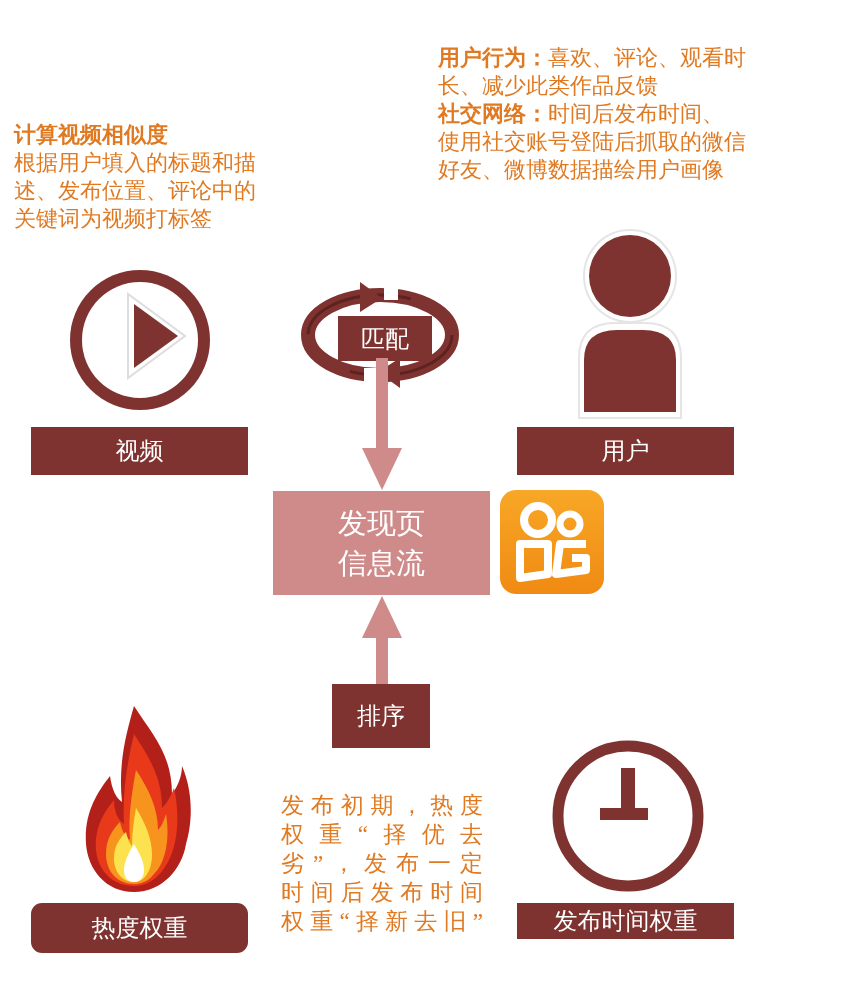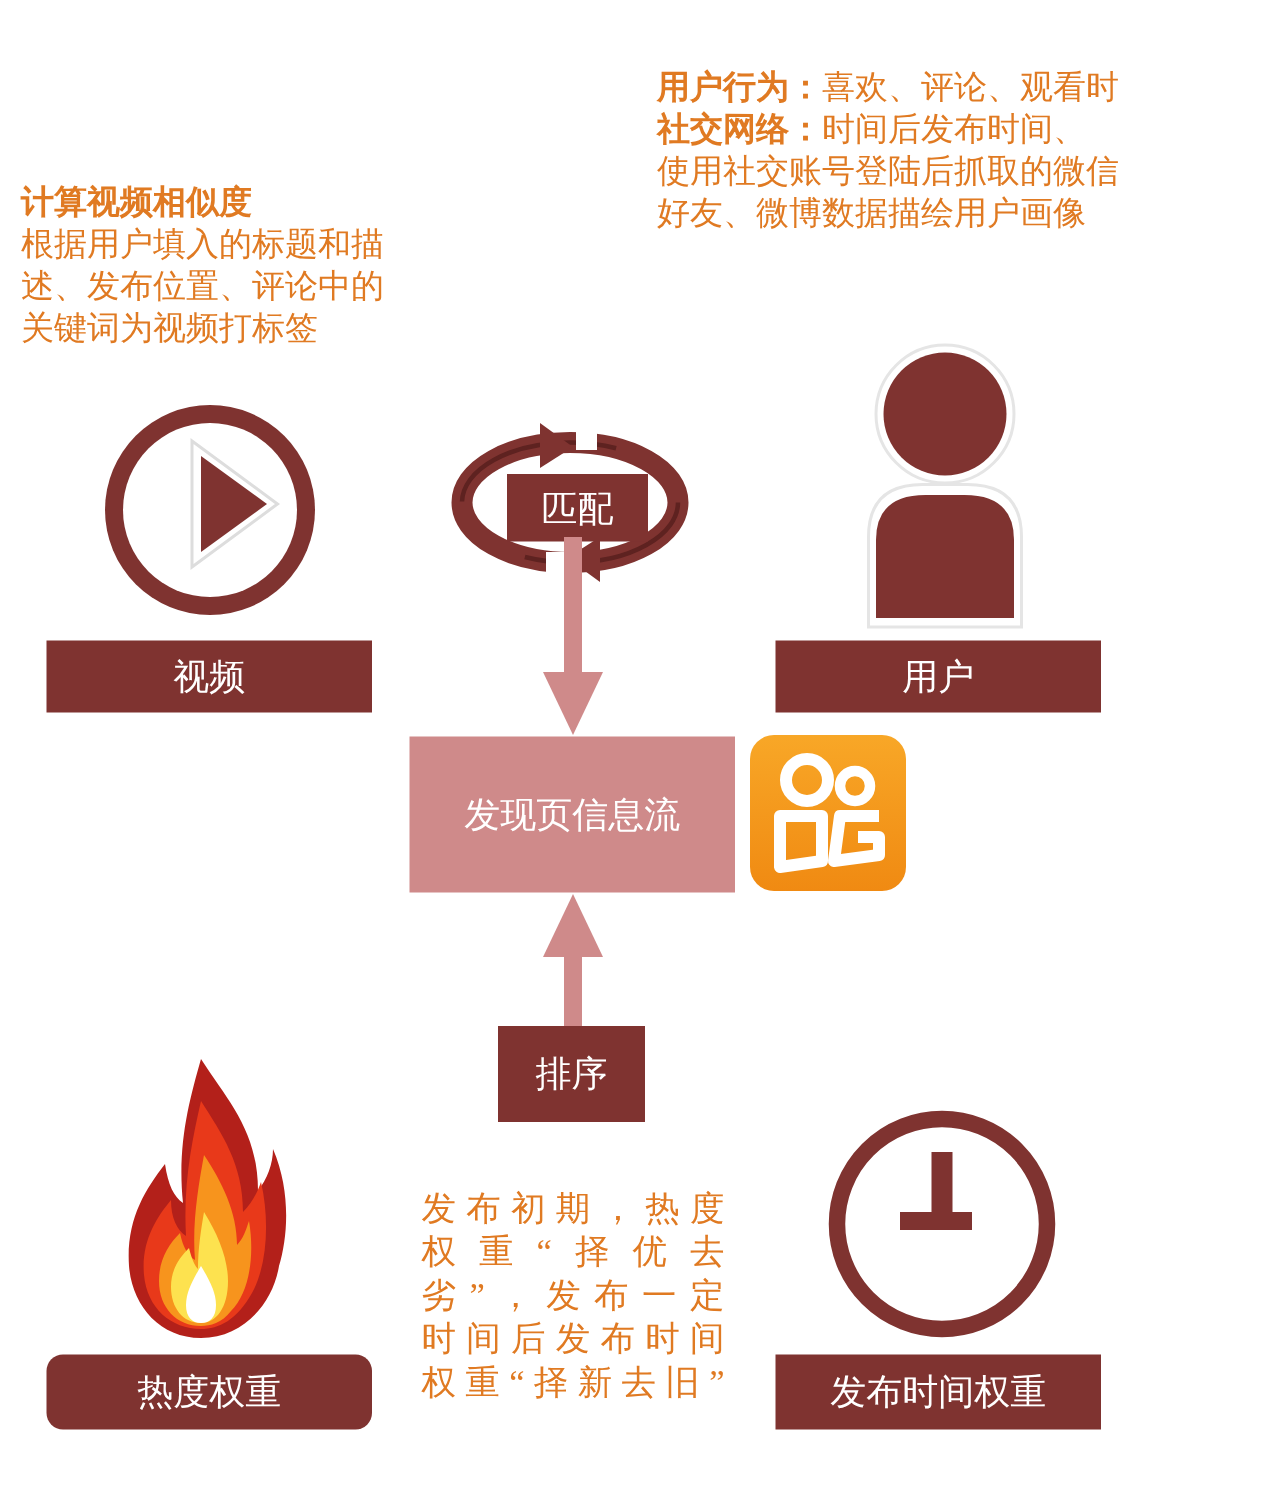--- a/index.html
+++ b/index.html
@@ -5,39 +5,40 @@
     html, body { margin: 0; padding: 0; background: #ffffff; }
     body { width: 852px; height: 991px; position: relative; overflow: hidden;
            font-family: "DejaVu Sans", "Liberation Sans", sans-serif; }
     .abs { position: absolute; font-family: Liberation Serif, serif; }
     .orange-text { color: #e07a22; font-size: 22px; line-height: 28px; }
     .orange-text b { font-weight: bold; }
     .label-box { position: absolute; background: #7f3330; color: #ffffff;
                  display: flex; align-items: center; justify-content: center;
                  font-size: 24px; }
     .center-box { position: absolute; background: #cf8a8a; color: #ffffff;
-                  display: flex; flex-direction: row; align-items: center; justify-content: center;
-                  font-size: 24px; line-height: 40px; }
+                  display: flex; flex-direction: column; align-items: center; justify-content: center;
+                  font-size: 29px; line-height: 40px; }
     .justify-lines span { display: block; text-align: justify; text-align-last: justify; }
     svg { display: block; }
   </style>
 </head>
 <body>
 
 <div class="abs orange-text" style="left:14px; top:76px; width:310px;margin-top:45px;">
   <div style="font-weight:bold;">计算视频相似度</div>
   <div>根据用户填入的标题和描</div>
   <div>述、发布位置、评论中的</div>
   <div>关键词为视频打标签</div>
 </div>
 
 <div class="abs orange-text" style="left:438px; top:44px; width:410px;">
   <div>
     <b>用户行为：</b><span>喜欢、评论、观看时</span>
   </div>
+  <div>长、减少此类作品反馈</div>
   <div>
     <b>社交网络：</b><span>时间后发布时间、</span>
   </div>
   <div>使用社交账号登陆后抓取的微信</div>
   <div>好友、微博数据描绘用户画像</div>
 </div>
 
 <div class="abs" style="left:60px; top:270px; width:160px; height:145px;">
   <svg width="160" height="145" viewBox="0 0 160 145">
     <circle cx="80" cy="70" r="70" fill="#7f3330"></circle>
@@ -125,13 +126,13 @@
   <span>权重“择新去旧”</span>
 </div>
 
 <div class="abs" style="left:548px; top:736px; width:160px; height:160px;">
   <svg width="160" height="160" viewBox="0 0 160 160">
     <circle cx="80" cy="80" r="70" fill="none" stroke="#7f3330" stroke-width="11"></circle>
     <rect x="73" y="32" width="14" height="50" fill="#7f3330"></rect>
     <rect x="52" y="72" width="48" height="12" fill="#7f3330"></rect>
   </svg>
 </div>
-<div class="label-box" style="left:517px; top:903px; width:217px; height:50px;">发布时间权重</div>
+<div class="label-box" style="left:517px; top:903px; width:217px; height:36px;">发布时间权重</div>
 
 </body></html>

